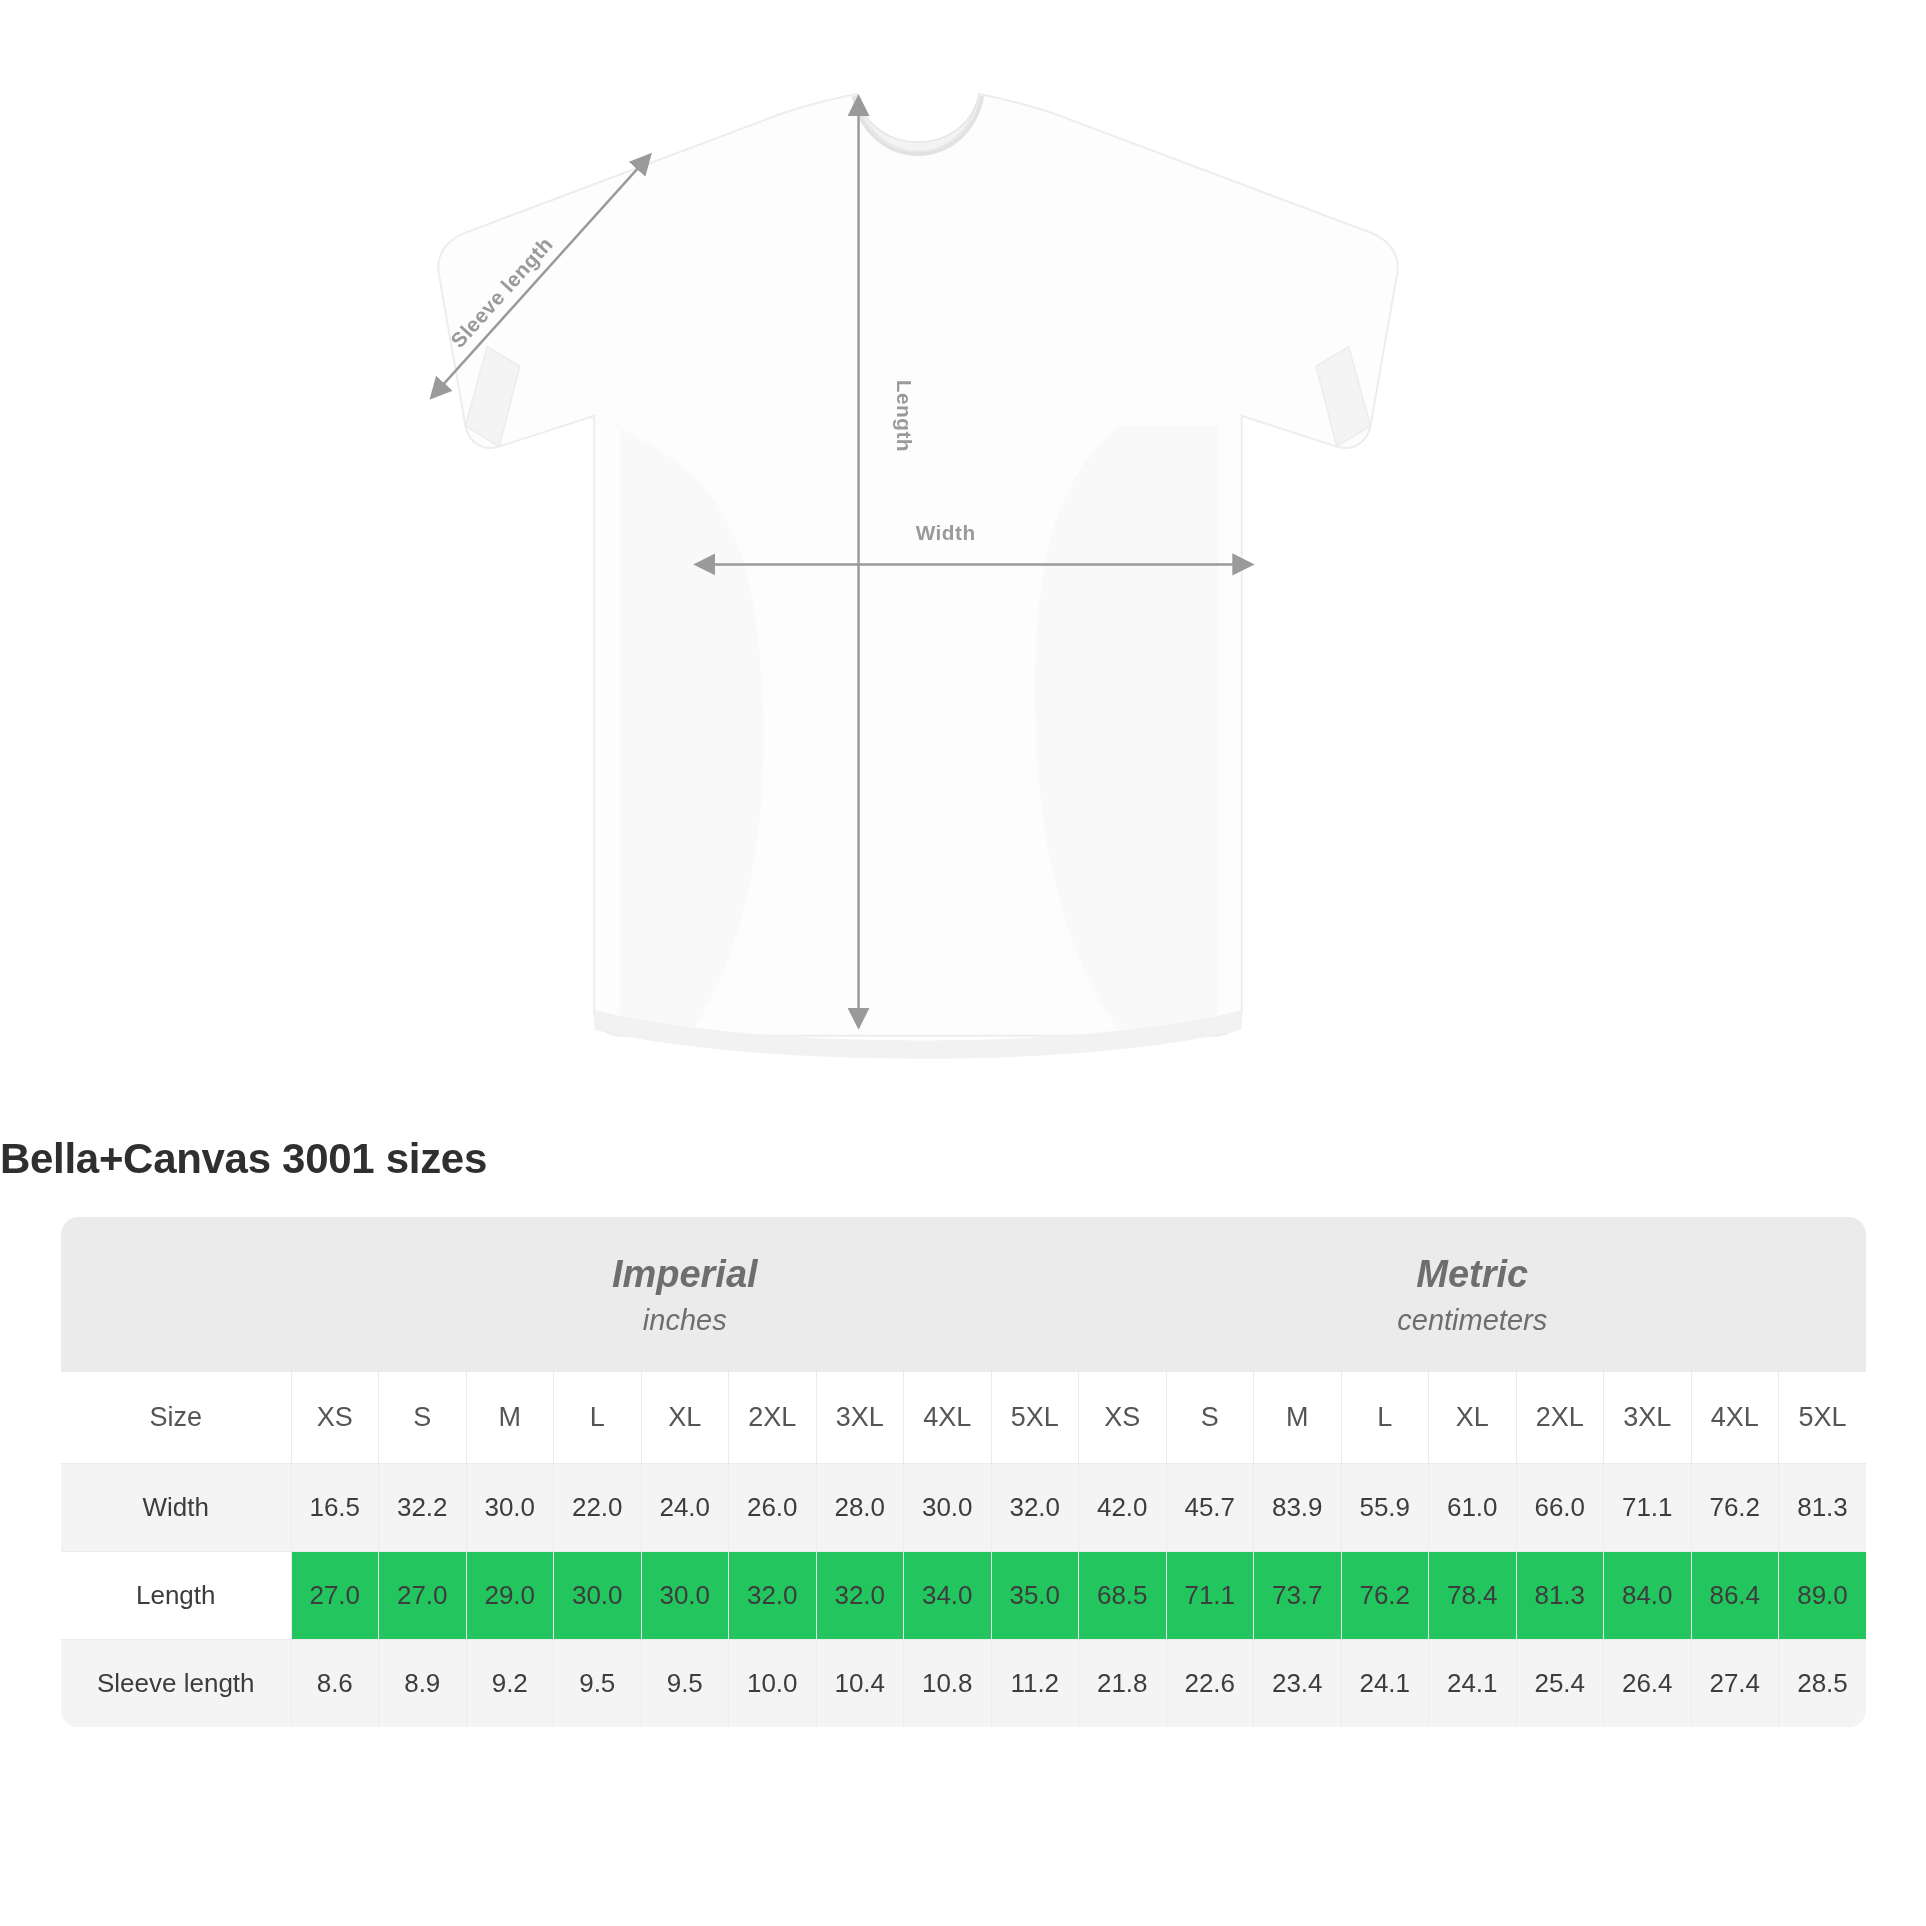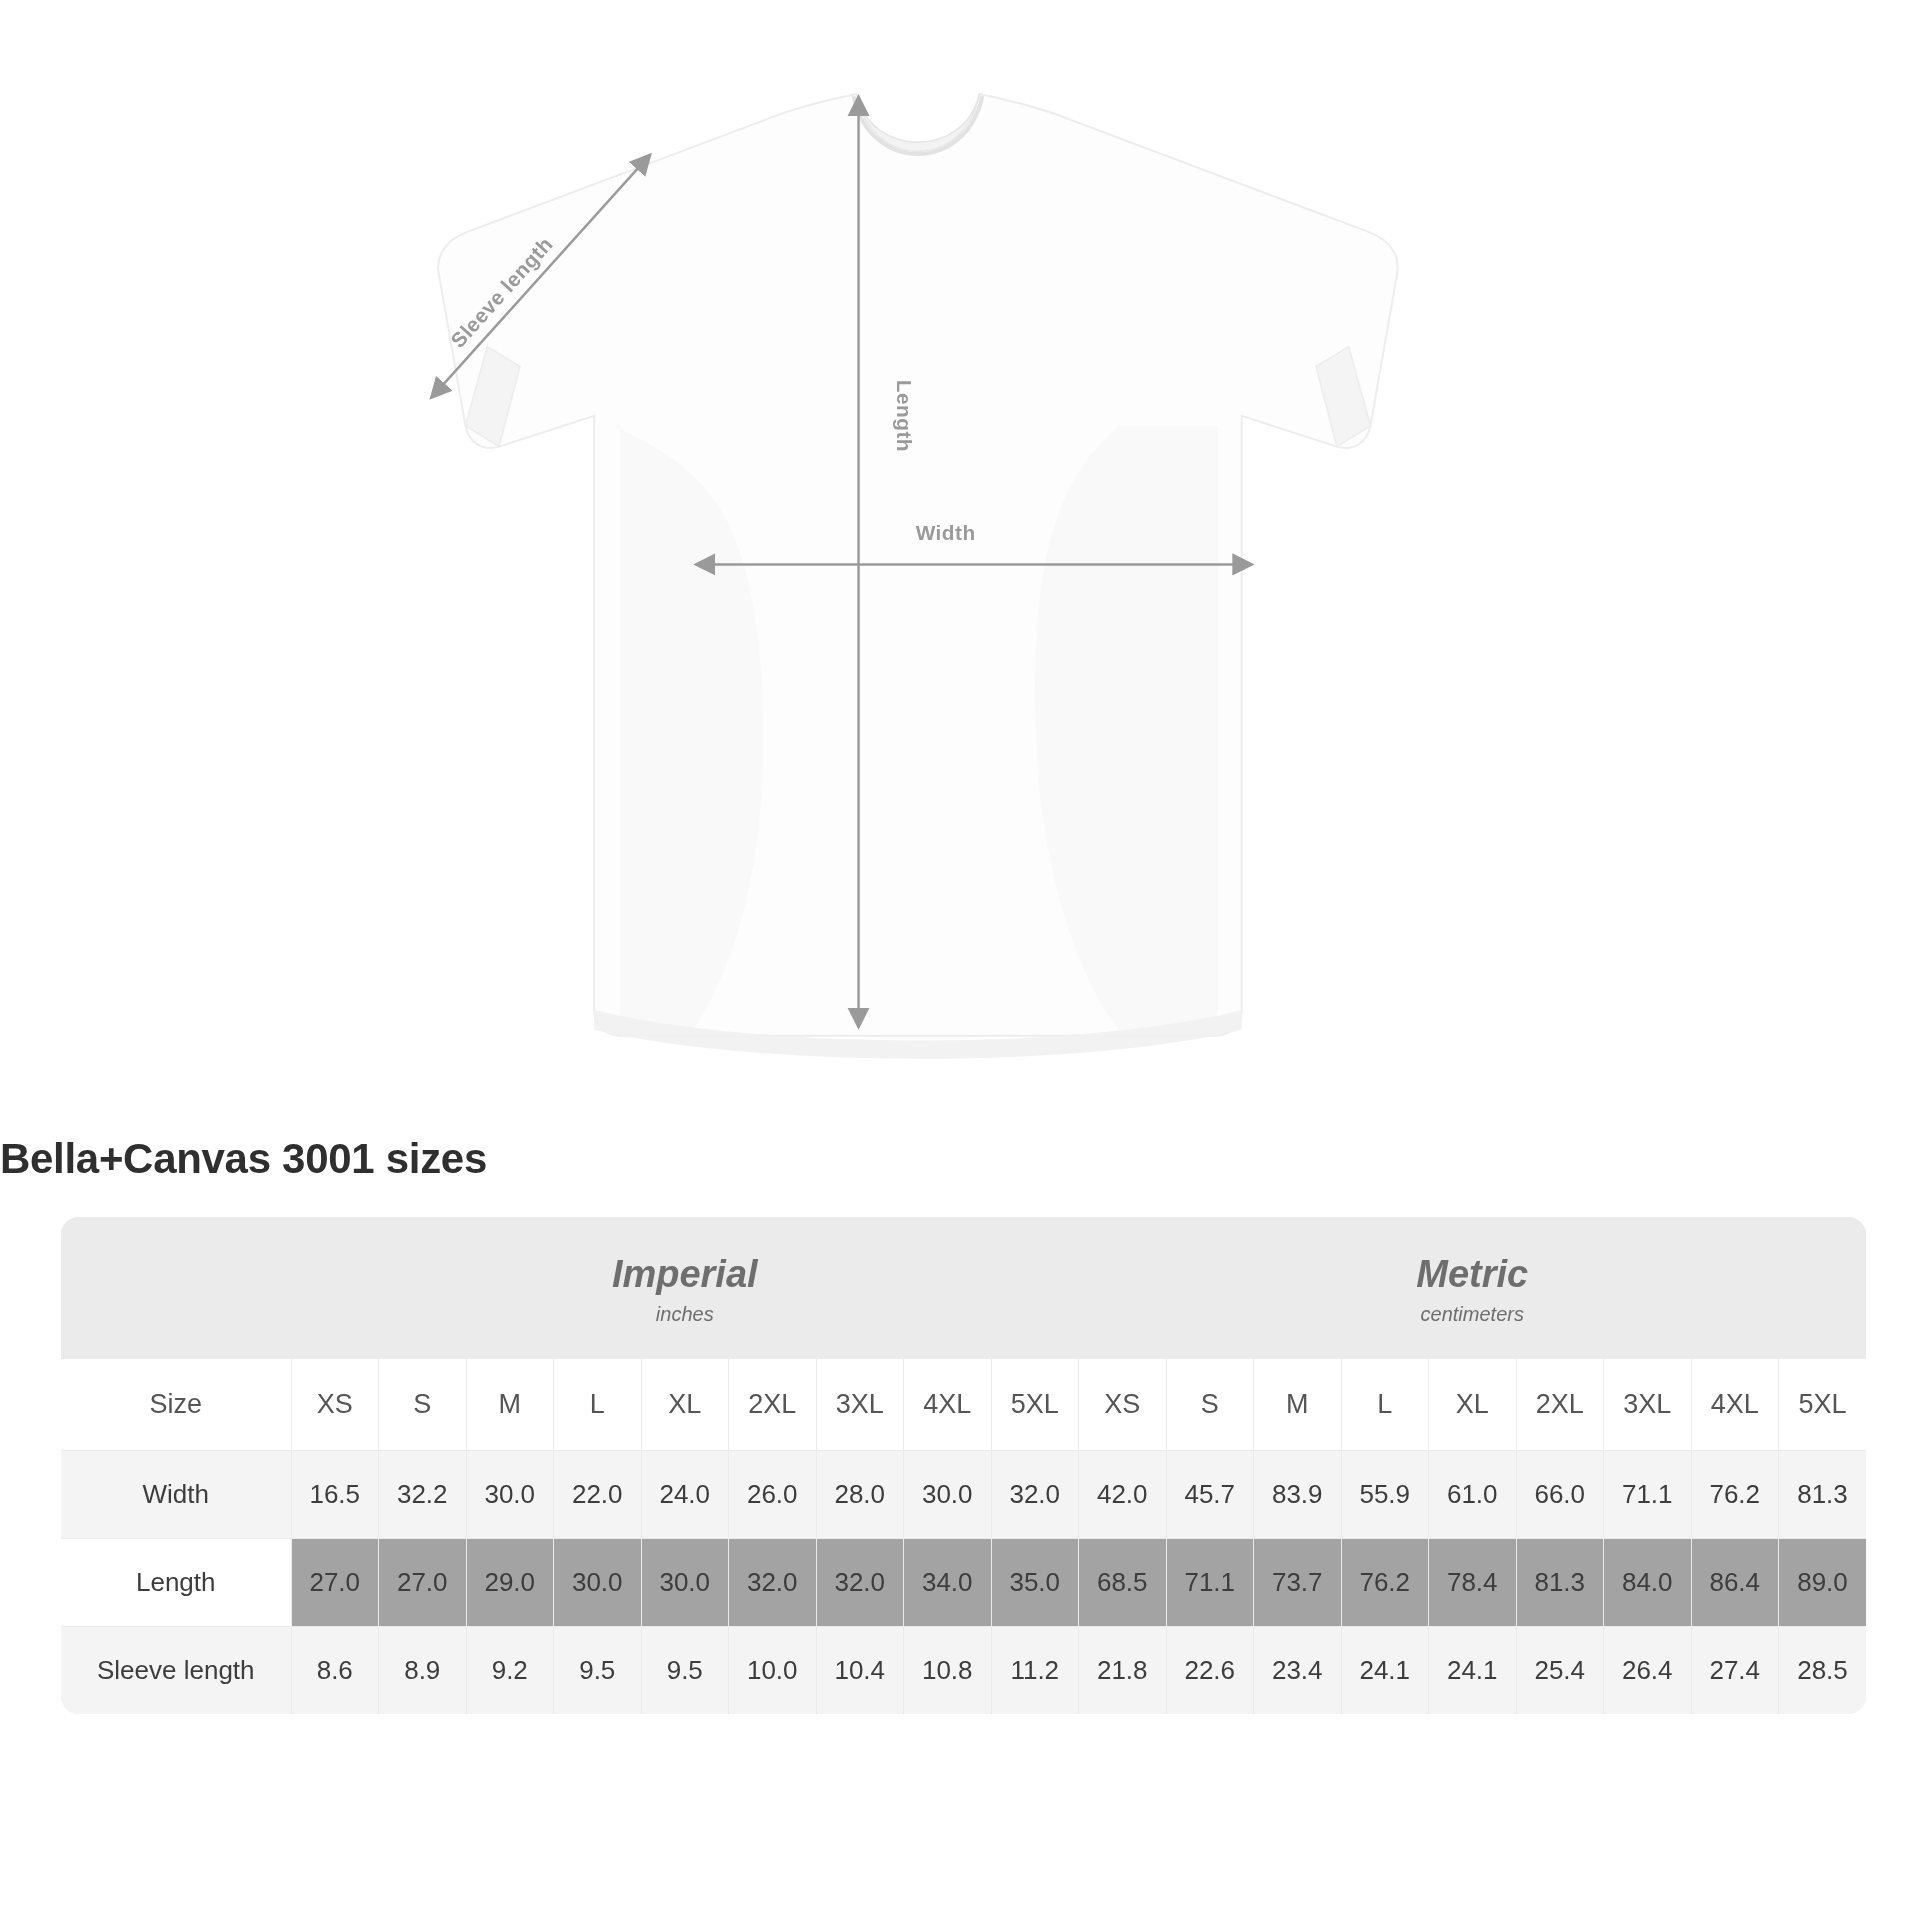--- a/index.html
+++ b/index.html
@@ -75,21 +75,21 @@
     border: none;
   }
   .unit-name {
     font-size: 38px;
     font-style: italic;
     font-weight: bold;
     color: #6e6e6e;
     line-height: 1.25;
   }
   .unit-sub {
-    font-size: 20px;
+    font-size: 29px;
     font-style: italic;
     color: #6e6e6e;
     line-height: 1.5;
   }
 
   .headrow td {
     background: #ffffff;
     color: #555555;
     font-weight: bold;
     font-size: 27px;
@@ -100,21 +100,21 @@
 
   .datarow td {
     font-size: 26px;
     color: #3d3d3d;
     padding: 28px 0;
     border-right: 1px solid #ebebeb;
     border-top: 1px solid #ebebeb;
   }
   .datarow td:last-child { border-right: none; }
   .datarow.odd td { background: #f4f4f4; }
-  .datarow.even td { background: #a3a3a3; }
+  .datarow.even td { background: #22c55e; }
 
   .rowlabel {
     font-weight: bold;
     font-size: 27px;
     color: #3d3d3d;
   }
   td.label-cell { width: 230px; }
 
   .label-white { background: #ffffff !important; }
   .label-grey { background: #f4f4f4 !important; }

